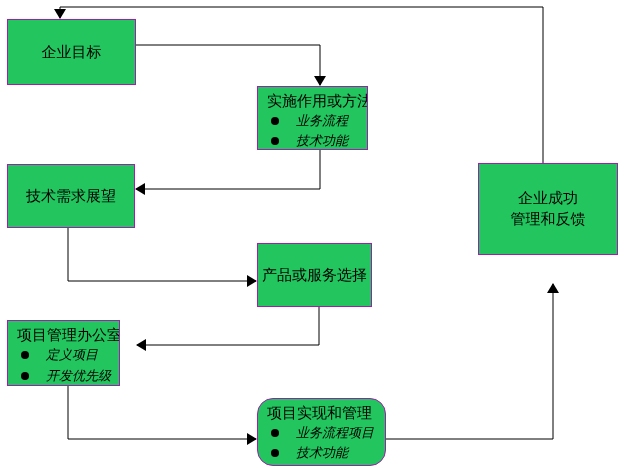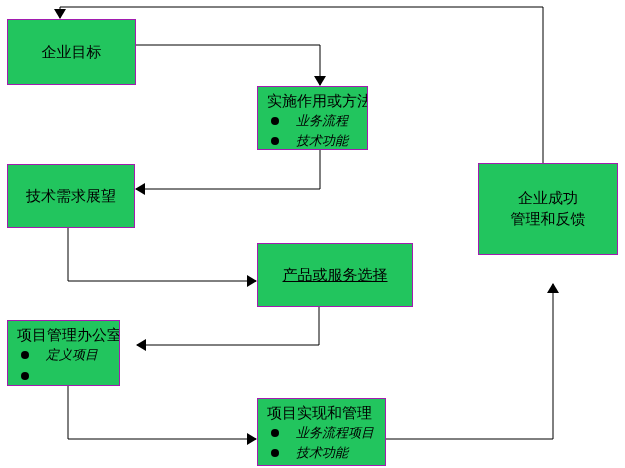--- a/index.html
+++ b/index.html
@@ -56,36 +56,37 @@
     <div class="bullet-row">
       <span class="dot"></span>
       <span class="bullet-text">技术功能</span>
     </div>
   </div>
 
   <div class="box center-box" style="left:7px;top:164px;width:128px;height:64px;">
     <span>技术需求展望</span>
   </div>
 
-  <div class="box center-box" style="left:257px;top:243px;width:156px;height:64px;text-decoration:underline;">
+  <div class="box center-box" style="left:257px;top:243px;width:115px;height:64px;">
     <span>产品或服务选择</span>
   </div>
 
   <div class="box list-box" style="left:7px;top:320px;width:113px;height:66px;">
     <div class="box-title">项目管理办公室</div>
     <div class="bullet-row">
       <span class="dot"></span>
       <span class="bullet-text">定义项目</span>
     </div>
     <div class="bullet-row" style="height:22px;">
       <span class="dot"></span>
+      <span class="bullet-text">开发优先级</span>
     </div>
   </div>
 
-  <div class="box list-box" style="left:257px;top:398px;width:129px;height:68px;">
+  <div class="box list-box" style="left:257px;top:398px;width:129px;height:68px;border-radius:16px;">
     <div class="box-title">项目实现和管理</div>
     <div class="bullet-row">
       <span class="dot"></span>
       <span class="bullet-text">业务流程项目</span>
     </div>
     <div class="bullet-row">
       <span class="dot"></span>
       <span class="bullet-text">技术功能</span>
     </div>
   </div>

